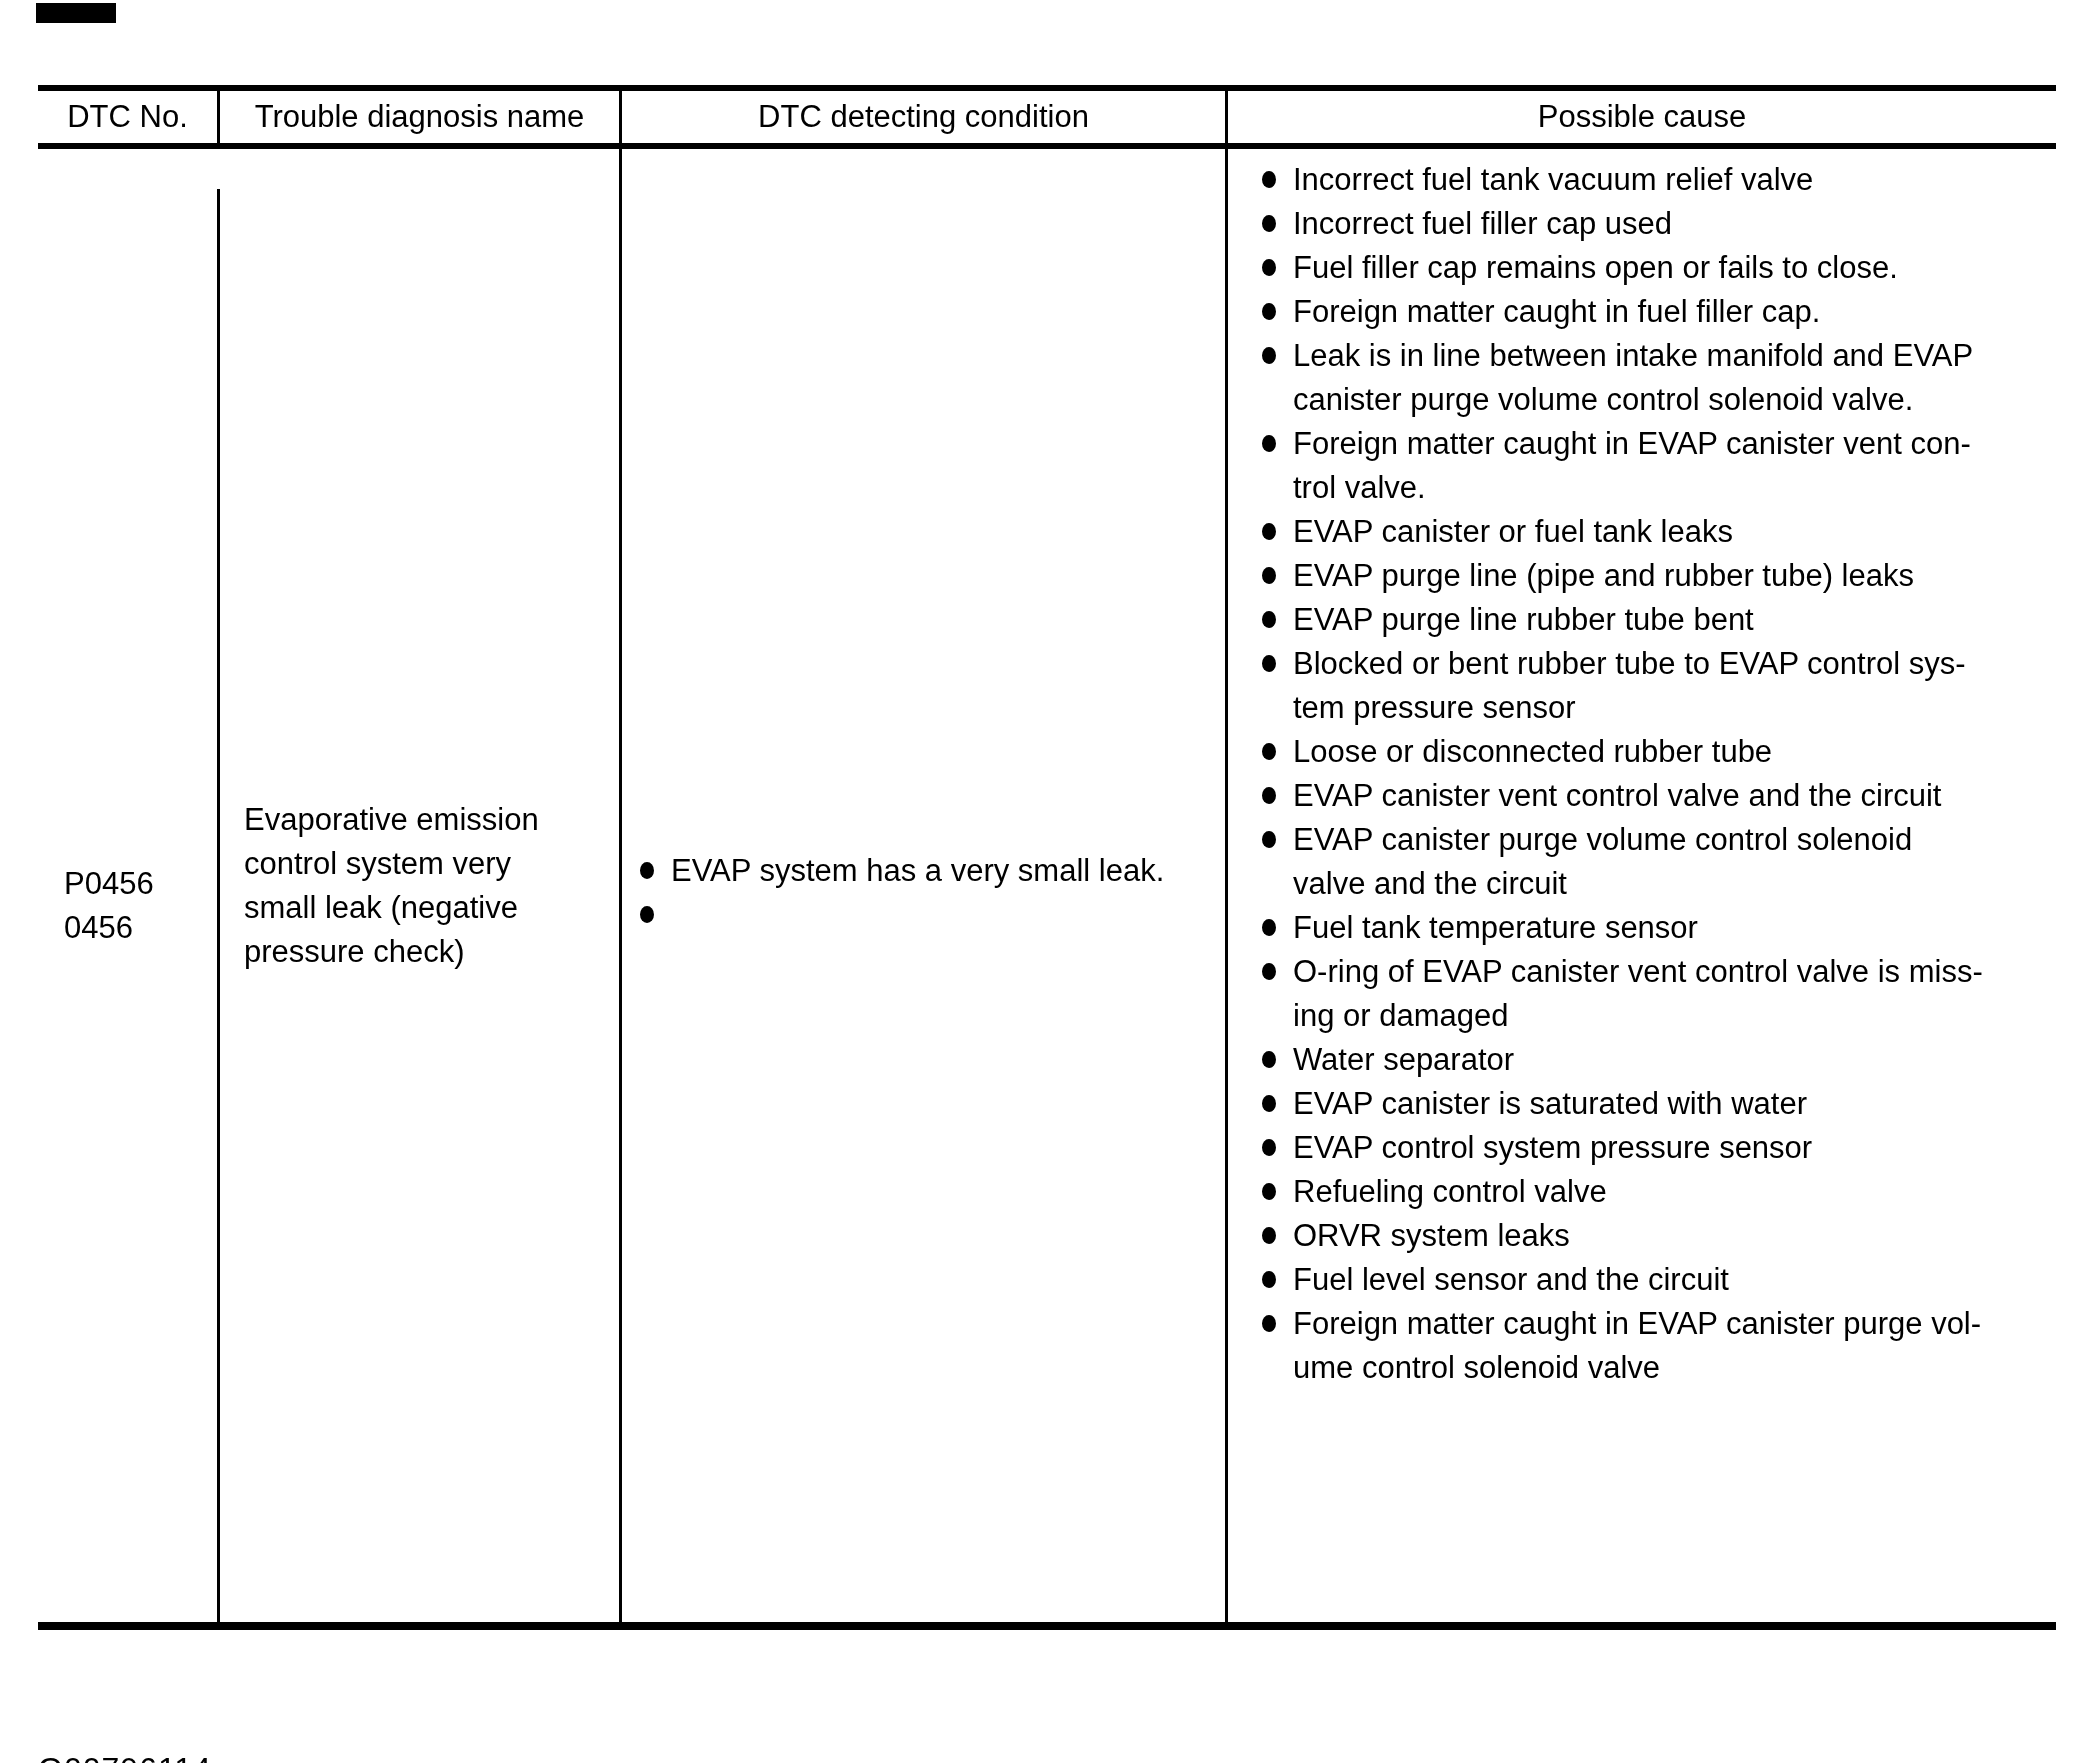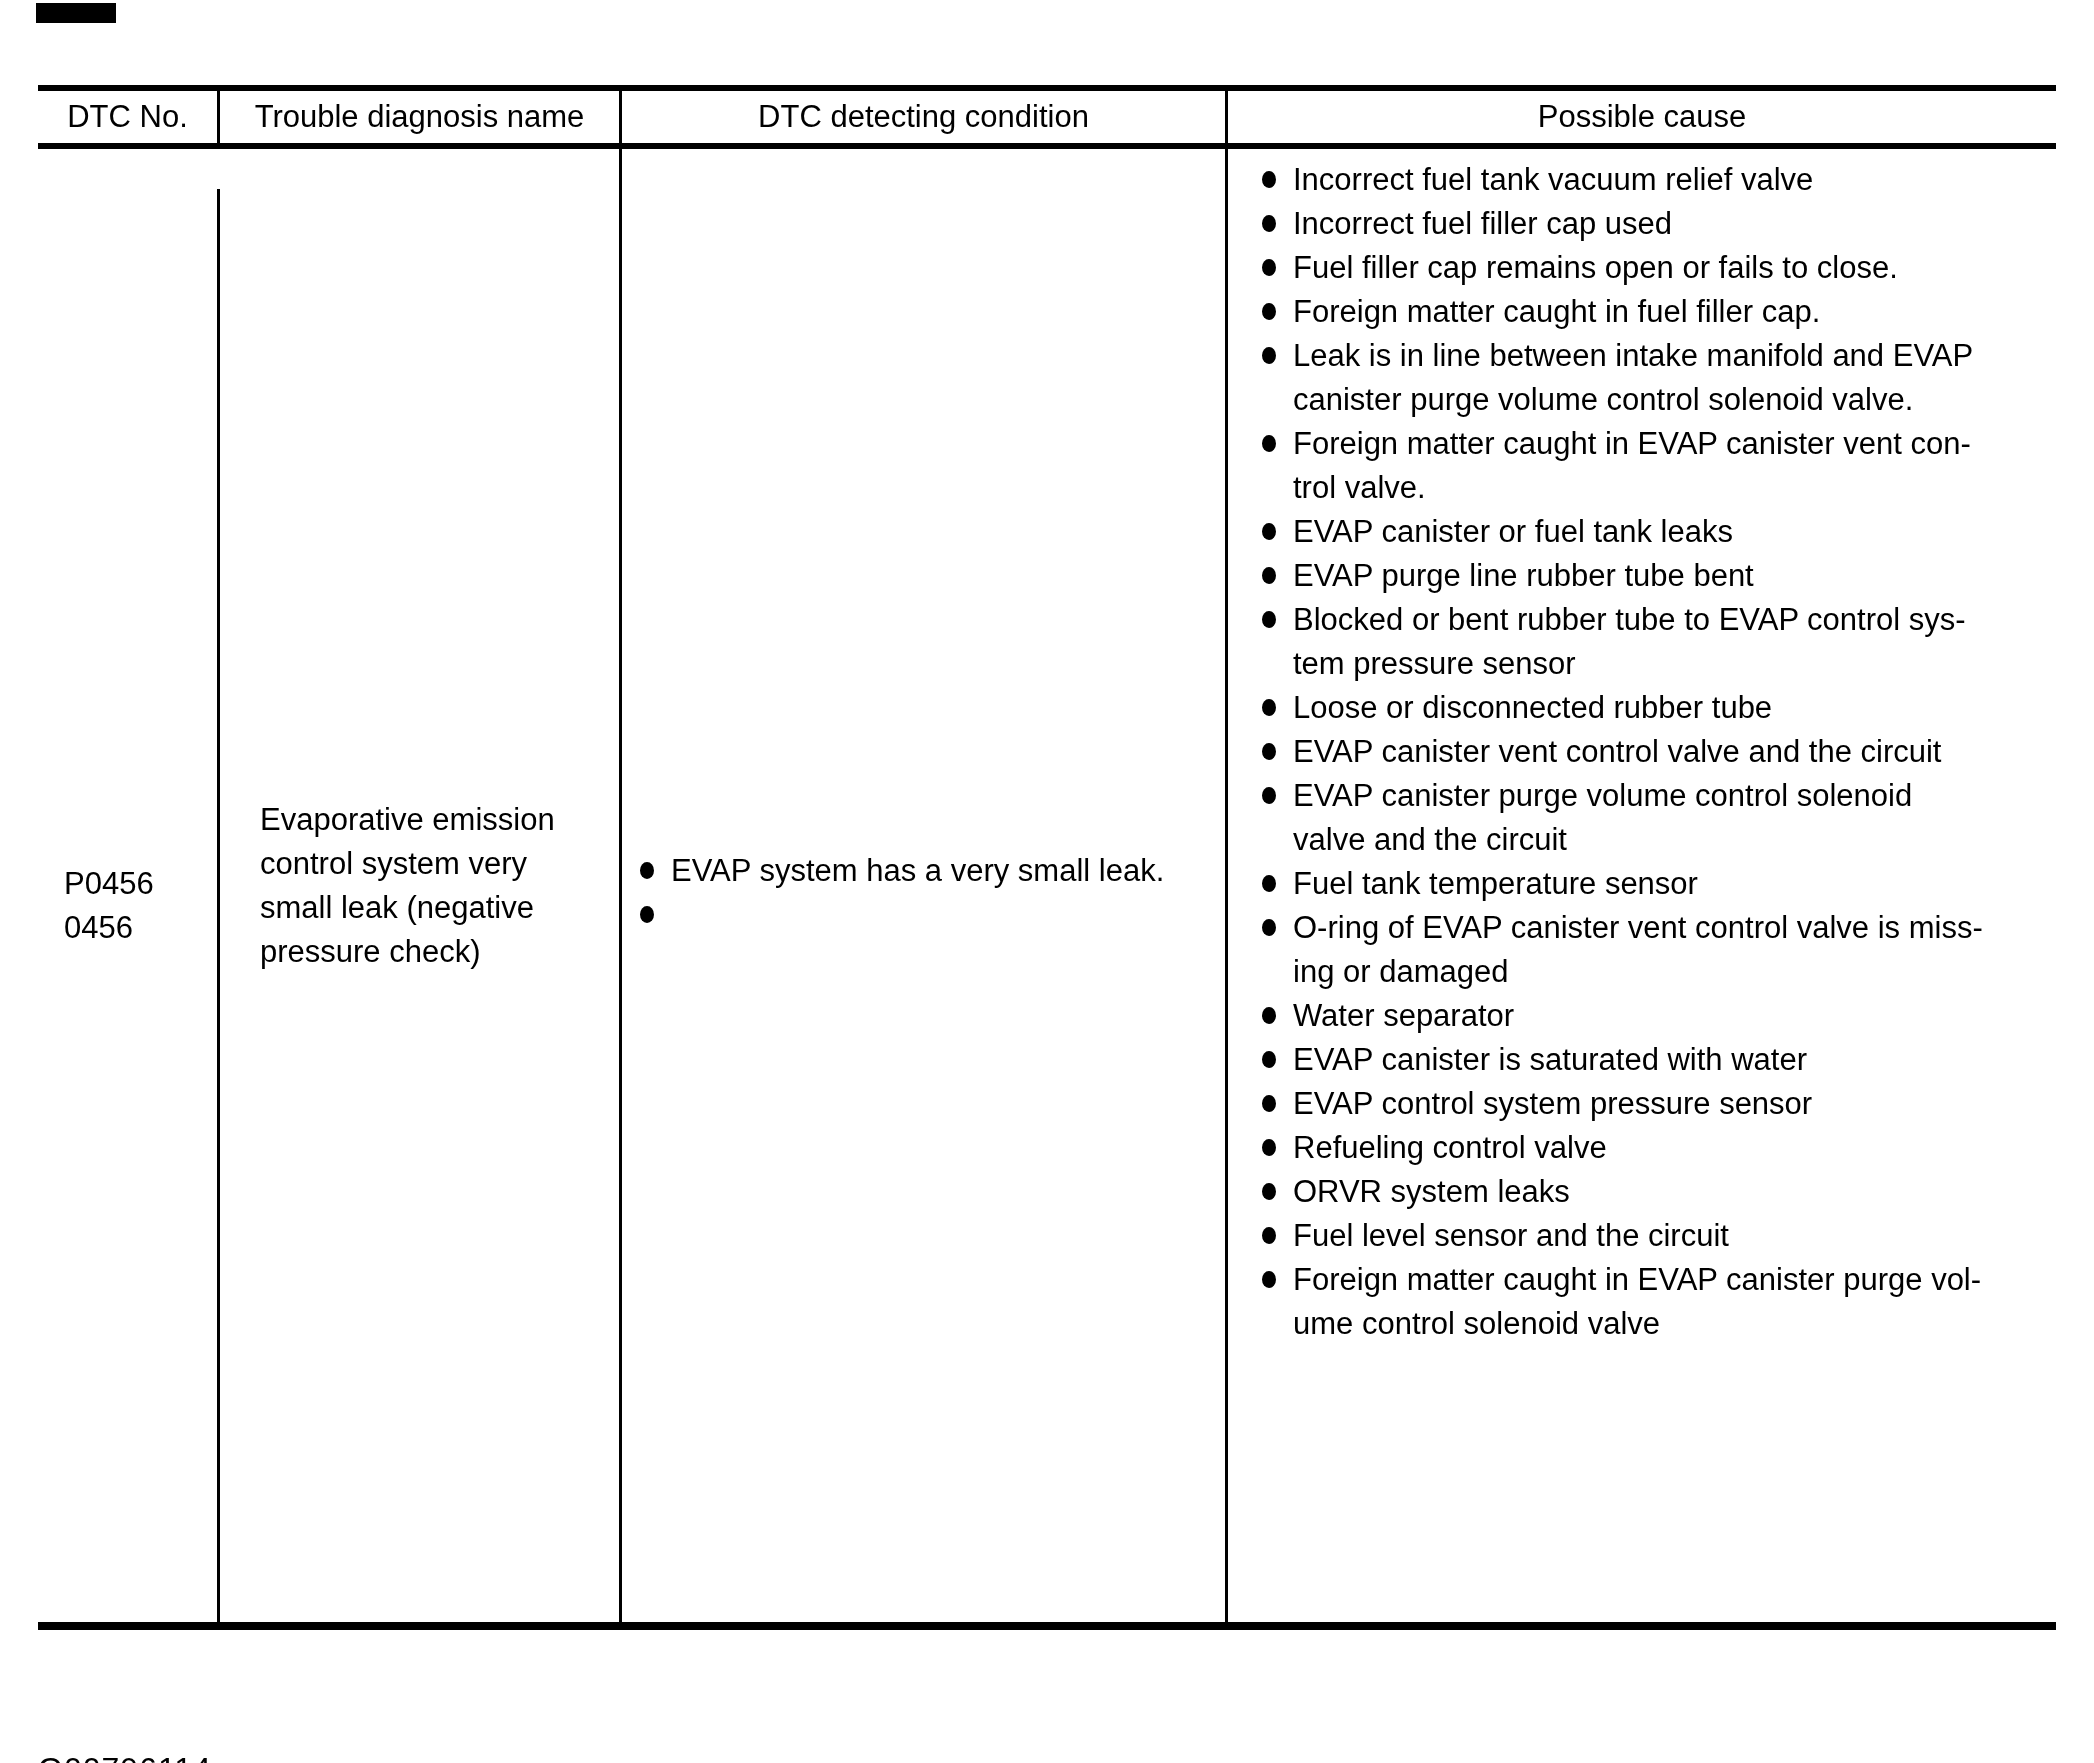--- a/index.html
+++ b/index.html
@@ -56,21 +56,21 @@
     padding-left: 26px;
     font-size: 31px;
     line-height: 44px;
     white-space: pre-line;
     margin-top: 40px;
   }
   .cell-name {
     display: flex;
     flex-direction: column;
     justify-content: center;
-    padding-left: 40px;
+    padding-left: 24px;
     padding-right: 16px;
     font-size: 31px;
     line-height: 44px;
     white-space: pre-line;
   }
   .cell-cond {
     display: flex;
     flex-direction: column;
     justify-content: center;
     padding: 0 8px 0 18px;
@@ -178,20 +178,24 @@
             <span class="dot"></span>
             <span class="li-text">Foreign matter caught in EVAP canister vent con-
 trol valve.</span>
           </div>
 
           <div class="li">
             <span class="dot"></span>
             <span class="li-text">EVAP canister or fuel tank leaks</span>
           </div>
 
+          <div class="li">
+            <span class="dot"></span>
+            <span class="li-text">EVAP purge line (pipe and rubber tube) leaks</span>
+          </div>
 
           <div class="li">
             <span class="dot"></span>
             <span class="li-text">EVAP purge line rubber tube bent</span>
           </div>
 
           <div class="li">
             <span class="dot"></span>
             <span class="li-text">Blocked or bent rubber tube to EVAP control sys-
 tem pressure sensor</span>

